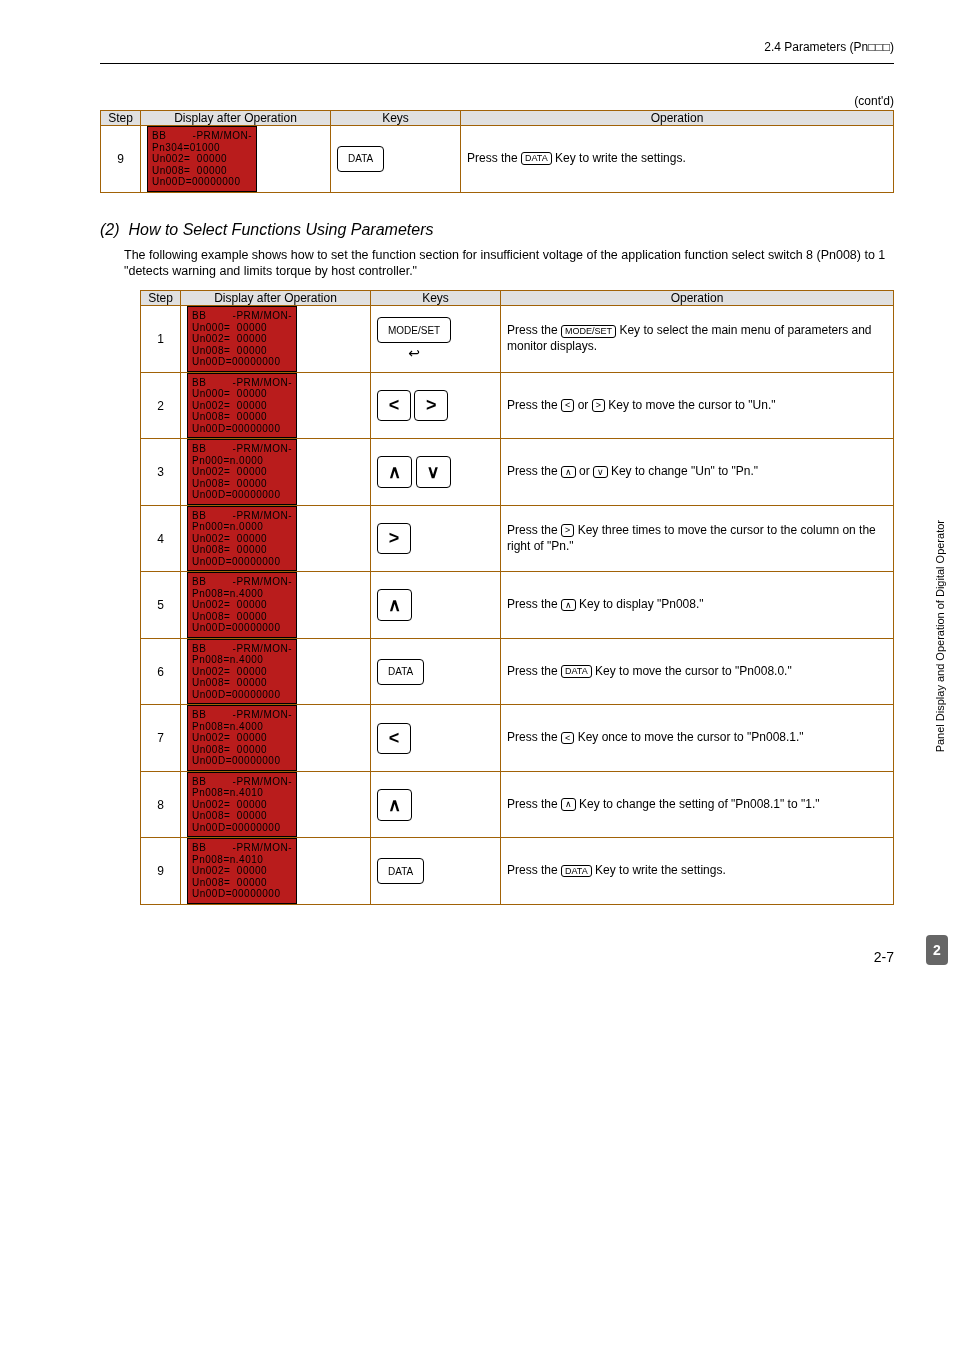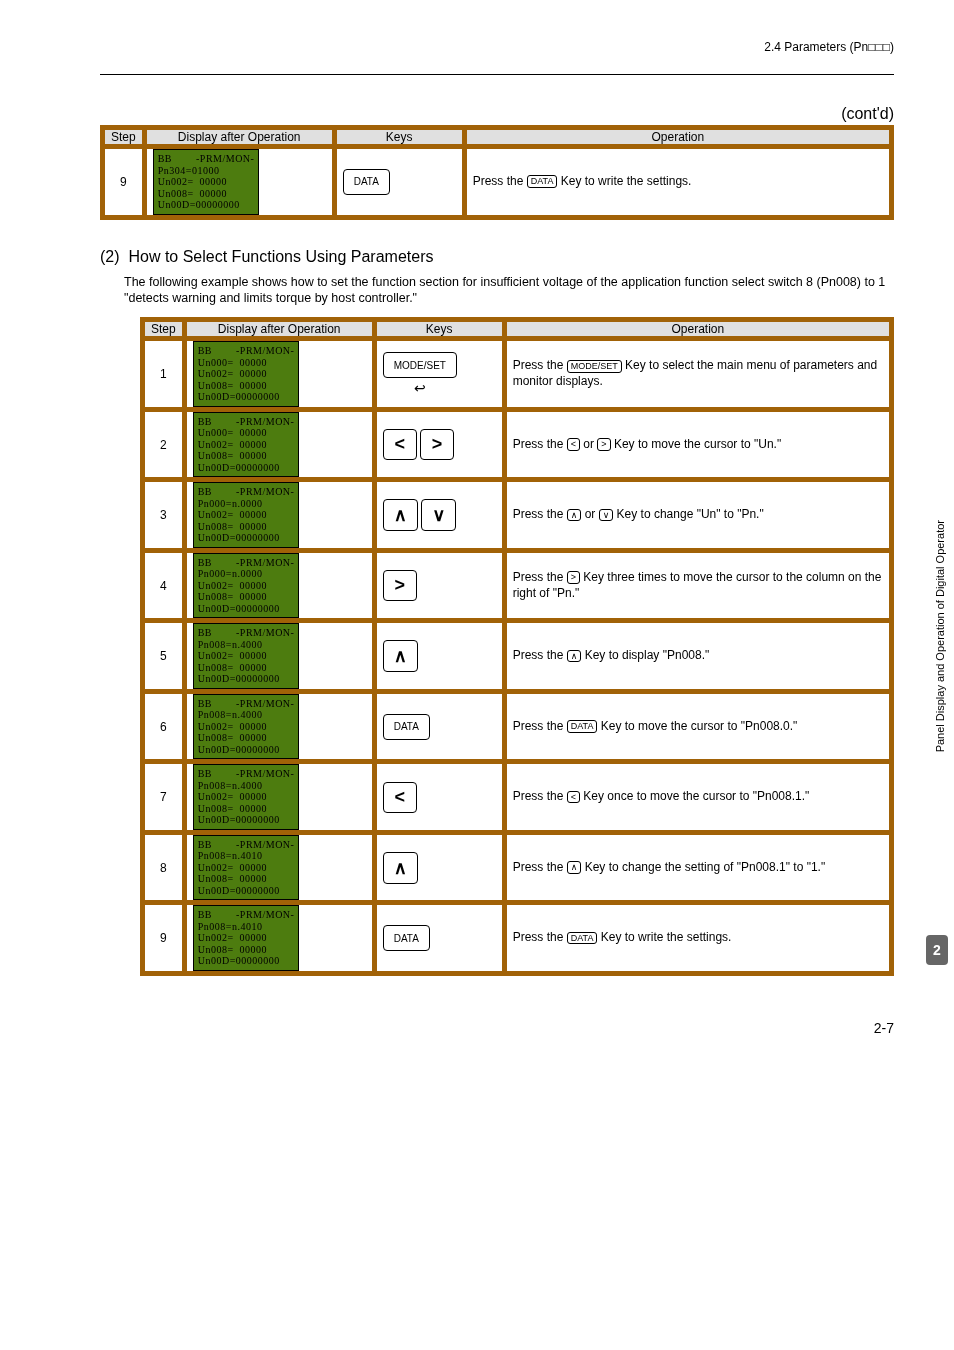--- a/index.html
+++ b/index.html
@@ -10,57 +10,57 @@
     width: 954px;
     background: #fff;
     color: #000;
     font-size: 12px;
     position: relative;
   }
   .header-right {
     text-align: right;
     font-size: 12px;
     border-bottom: 1px solid #000;
-    padding-bottom: 20px;
+    padding-bottom: 9px;
     margin-bottom: 30px;
   }
   .contd {
     text-align: right;
-    font-size: 16px;
+    font-size: 12px;
     margin-bottom: 2px;
   }
   table.proc {
     border-collapse: collapse;
     width: 100%;
     margin-bottom: 20px;
   }
   table.proc th, table.proc td {
-    border: 5px solid #a16207;
+    border: 1px solid #a16207;
     padding: 0 6px;
     vertical-align: middle;
   }
   table.proc th {
     background: #e0e0e0;
     font-weight: normal;
     font-size: 12px;
   }
   .col-step { width: 40px; text-align: center; }
   .col-display { width: 190px; }
   .col-keys { width: 130px; }
   .col-op { }
   .lcd {
     border: 1px solid #000;
-    font-family: Liberation Serif, serif;
+    font-family: Liberation Sans, sans-serif;
     font-size: 10px;
     line-height: 1.15;
     padding: 3px 4px;
     white-space: pre;
     letter-spacing: 0.5px;
     display: inline-block;
-    background:#4d7c0f;
+    background:#b91c1c;
   }
   .keybtn {
     border: 1px solid #000;
     border-radius: 4px;
     padding: 4px 10px;
     font-size: 10px;
     display: inline-flex;
     align-items:center;
     justify-content:center;
     min-width: 34px;
@@ -72,20 +72,21 @@
     border-radius: 3px;
     font-size: 9px;
     padding: 0 3px;
     display:inline-block;
     line-height:1.2;
     vertical-align: middle;
   }
   .section-title {
     font-size: 16px;
     margin: 28px 0 8px 0;
+    font-style: italic;
   }
   .section-body {
     margin-left: 24px;
     margin-bottom: 10px;
     font-size: 12.5px;
     line-height:1.35;
   }
   .sidetab {
     position: absolute;
     right: 8px;

